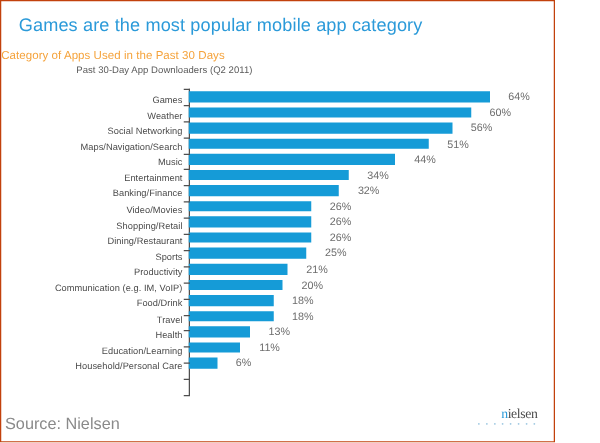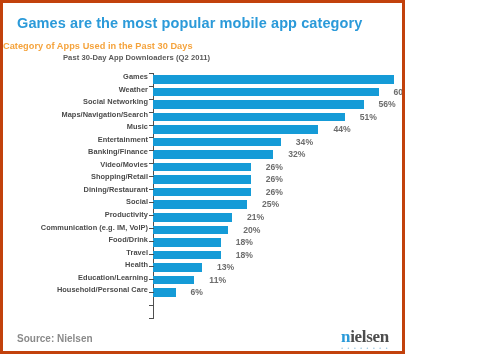--- a/index.html
+++ b/index.html
@@ -6,27 +6,26 @@
     margin: 0;
     padding: 0;
     background: #ffffff;
   }
   body {
     font-family: "Liberation Sans", sans-serif;
     -webkit-font-smoothing: antialiased;
   }
   #card {
     position: relative;
-    width: 405px;
+    width: 444px;
     height: 354px;
     box-sizing: border-box;
     background: #ffffff;
-    border: 3px solid #c2410c;
+    border: 1px solid #c2410c;
     overflow: hidden;
-    font-weight: bold;
   }
   #title {
     position: absolute;
     left: 14px;
     top: 12px;
     font-size: 14.5px;
     color: #2b9ad9;
     letter-spacing: 0.1px;
     white-space: nowrap;
   }
@@ -52,21 +51,21 @@
   #plot {
     position: absolute;
     left: 14px;
     top: 70px;
     width: 452px;
     height: 245px;
   }
   .row {
     position: relative;
     display: flex;
-    align-items: flex-start;
+    align-items: flex-end;
     height: 12.55px;
   }
   .cat-label {
     width: 136px;
     flex: 0 0 136px;
     text-align: right;
     padding-right: 5px;
     box-sizing: border-box;
     font-size: 7.4px;
     color: #4a4a4a;
@@ -102,35 +101,35 @@
   }
   .tick {
     position: absolute;
     left: 132px;
     width: 5px;
     height: 1px;
     background: #4f4f4f;
   }
   #footer-source {
     position: absolute;
-    left: 14px;
+    left: 3px;
     top: 330px;
-    font-size: 10px;
+    font-size: 13px;
     color: #8a8a8a;
     white-space: nowrap;
   }
   #logo {
     position: absolute;
     right: 13px;
     top: 325px;
     text-align: right;
   }
   #logo-word {
     font-family: "Liberation Serif", serif;
-    font-size: 17px;
+    font-size: 11px;
     color: #4d4d4d;
     letter-spacing: -0.3px;
     line-height: 1;
   }
   #logo-word .accent { color: #2b9ad9; }
   #logo-dots {
     margin-top: 1px;
     font-size: 5px;
     color: #9fc9e2;
     letter-spacing: 1.6px;
@@ -213,21 +212,21 @@
           </div>
         </div>
         <div class="row">
           <div class="cat-label">Dining/Restaurant</div>
           <div class="bar-area">
             <div class="bar" style="width: 97.76px; background: rgb(21, 155, 215);"></div>
             <div class="val-label">26%</div>
           </div>
         </div>
         <div class="row">
-          <div class="cat-label">Social</div>
+          <div class="cat-label">Sports</div>
           <div class="bar-area">
             <div class="bar" style="width: 94px; background: rgb(21, 155, 215);"></div>
             <div class="val-label">25%</div>
           </div>
         </div>
         <div class="row">
           <div class="cat-label">Productivity</div>
           <div class="bar-area">
             <div class="bar" style="width: 78.96px; background: rgb(21, 155, 215);"></div>
             <div class="val-label">21%</div>

